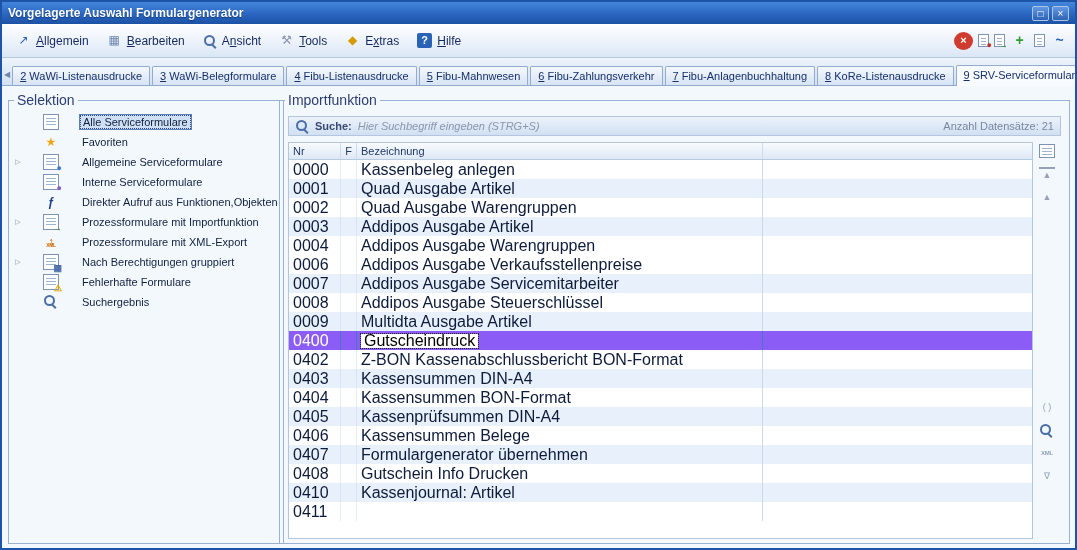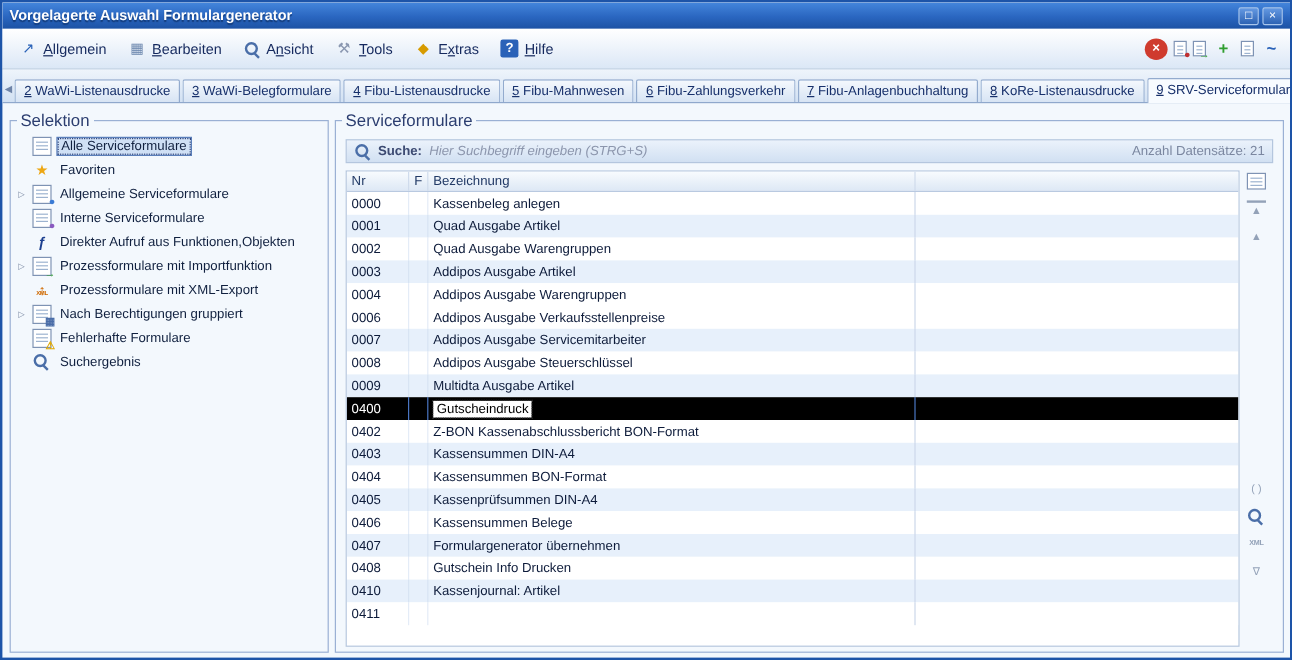--- a/index.html
+++ b/index.html
@@ -42,47 +42,47 @@
   .tab.active{background:#f7fbff;padding-bottom:5px;margin-bottom:-1px;position:relative;z-index:2;}
 
   
   fieldset.gbox{position:absolute;border:1px solid #9ab0d4;background:transparent;}
   fieldset.gbox legend{font-size:14px;color:#2c3e70;margin-left:5px;padding:0 3px;}
   #selektion-box{left:6px;top:90px;width:266px;bottom:4px;}
   #formular-box{left:277px;top:90px;right:5px;bottom:4px;}
 
   
   .tree{padding:4px 2px;}
-  .tree-item{display:flex;align-items:center;gap:4px;height:20px;font-size:11px;color:#10203f;padding-left:2px;}
+  .tree-item{display:flex;align-items:center;gap:20px;height:20px;font-size:11px;color:#10203f;padding-left:2px;}
   .expander{width:10px;font-size:7px;color:#7c8aa4;text-align:center;flex:0 0 10px;}
   .ticon{flex:0 0 16px;display:inline-flex;align-items:center;justify-content:center;width:16px;height:16px;font-size:12px;position:relative;}
   .tlabel{padding:1px 3px;white-space:nowrap;}
   .tlabel.sel{background:#cfe0f5;border:1px solid #5a7fba;outline:1px dotted #33467c;outline-offset:-2px;}
 
   
   .search-bar{position:absolute;left:8px;right:8px;top:8px;height:20px;background:linear-gradient(#ebf2fb,#d1e0f2);border:1px solid #b4c6de;display:flex;align-items:center;gap:6px;padding:0 6px;font-size:11px;}
   .search-label{color:#3c4a72;font-weight:bold;}
   .search-input{flex:1;border:none;background:transparent;font-size:11px;font-family:"Liberation Sans",sans-serif;color:#333;outline:none;}
   .search-input::placeholder{color:#8c96ad;font-style:italic;}
   .search-count{color:#7b87a0;font-size:11px;white-space:nowrap;}
 
   
   .table-wrap{position:absolute;left:8px;right:36px;top:34px;bottom:4px;border:1px solid #b4c6de;background:#fff;overflow:hidden;}
   .thead{display:flex;height:17px;align-items:center;background:linear-gradient(#f8fbfe,#dde8f5);border-bottom:1px solid #b9c9e0;font-size:11px;color:#223a66;}
   .thead .c-nr,.thead .c-f,.thead .c-bez{border-right:1px solid #cfdbec;height:100%;display:flex;align-items:center;}
   .c-nr{width:52px;padding:0 4px;flex:0 0 52px;}
   .c-f{width:16px;flex:0 0 16px;display:flex;justify-content:center;}
   .c-bez{width:406px;flex:0 0 406px;padding:0 4px;}
   .c-fill{flex:1;}
-  .grow{display:flex;height:19px;align-items:center;font-size:11px;color:#0d1b3a;background:#fff;}
+  .grow{display:flex;height:19px;align-items:center;font-size:16px;color:#0d1b3a;background:#fff;}
   .grow .c-nr,.grow .c-f{border-right:1px solid #e4ecf7;height:100%;display:flex;align-items:center;}
   .grow .c-bez{border-right:1px solid #ccd8ea;height:100%;display:flex;align-items:center;}
   .grow.alt{background:#e7f0fb;}
   .grow.alt .c-nr,.grow.alt .c-f{border-right-color:#d8e4f3;}
-  .grow.selected{background:#000000;color:#fff;justify-content:center;}
+  .grow.selected{background:#8b5cf6;color:#fff;justify-content:center;}
   .grow.selected .c-nr,.grow.selected .c-f,.grow.selected .c-bez{border-right-color:#4a76c2;}
   .edit-box{background:#fff;color:#000;padding:0 3px;outline:1px dotted #222;line-height:14px;}
 
   
   .side-strip{position:absolute;right:10px;top:36px;bottom:4px;width:24px;display:flex;flex-direction:column;align-items:center;gap:9px;}
   .strip-icon{color:#93a2b8;font-size:9px;width:16px;height:14px;display:flex;align-items:center;justify-content:center;}
   .strip-icon.cap{border-top:2px solid #93a2b8;}
   .strip-icon.small{font-size:6px;font-weight:bold;letter-spacing:-0.3px;}
   .strip-spacer{height:178px;flex:0 0 178px;}
 </style>
@@ -214,21 +214,21 @@
         </div>
         <div class="tree-item">
           <span class="expander"></span>
           <span class="icon ticon mag"></span>
           <span class="tlabel">Suchergebnis</span>
         </div>
       </div>
   </fieldset>
 
   <fieldset class="gbox" id="formular-box">
-    <legend>Serviceformulare</legend>
+    <legend>Importfunktion</legend>
 
     <div class="search-bar">
       <span class="mag"></span>
       <span class="search-label">Suche:</span>
       <input class="search-input" placeholder="Hier Suchbegriff eingeben (STRG+S)" style="">
       <span class="search-count"><span>Anzahl Datensätze:</span>&nbsp;<span>21</span></span>
     </div>
 
     <div class="table-wrap">
       <div class="thead">

